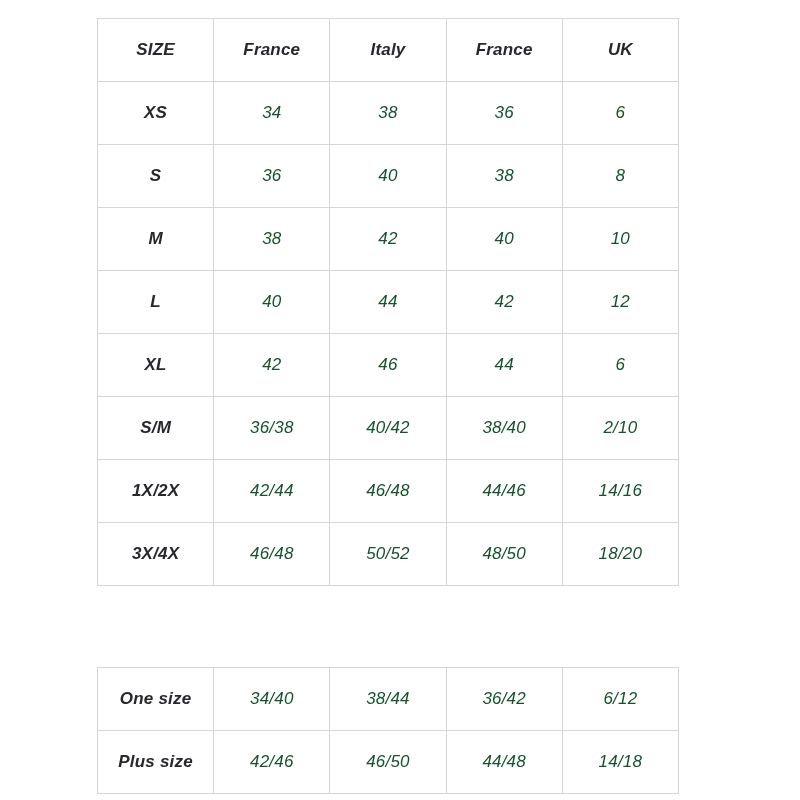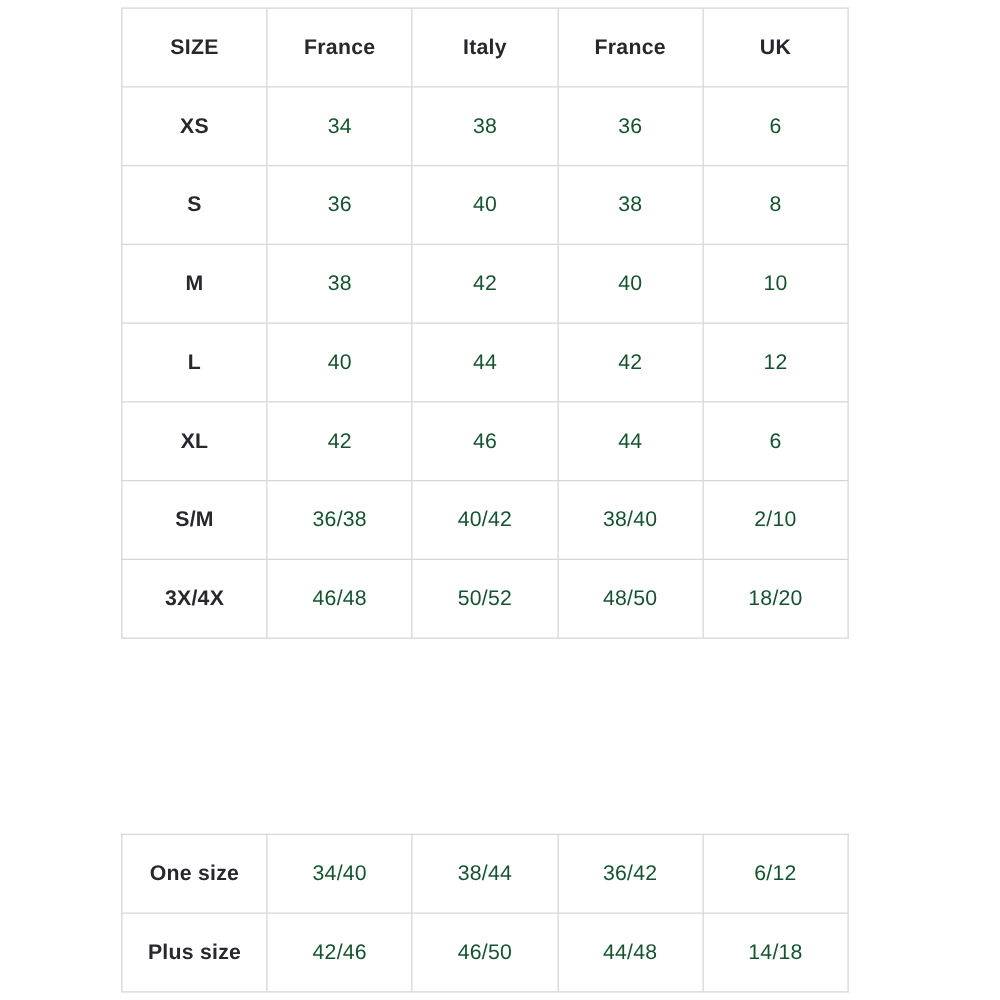--- a/index.html
+++ b/index.html
@@ -14,22 +14,22 @@
     background: #ffffff;
     font-family: "Liberation Sans", sans-serif;
   }
   table {
     position: absolute;
     left: 97px;
     width: 582px;
     border-collapse: collapse;
     table-layout: fixed;
   }
-  table.main-table { top: 6px; }
-  table.special-table { top: 667px; }
+  table.main-table { top: 18px; font-style: italic; }
+  table.special-table { top: 667px; font-style: italic; }
   th, td {
     border: 1px solid #d6d6d6;
     background: #ffffff;
     text-align: center;
     vertical-align: middle;
     height: 62px;
     font-size: 17px;
     color: #14532d;
     letter-spacing: 0.2px;
     padding: 0;
@@ -101,20 +101,27 @@
           <td class="value-cell">6</td>
         </tr>
         <tr>
           <td class="size-cell">S/M</td>
           <td class="value-cell">36/38</td>
           <td class="value-cell">40/42</td>
           <td class="value-cell">38/40</td>
           <td class="value-cell">2/10</td>
         </tr>
         <tr>
+          <td class="size-cell">1X/2X</td>
+          <td class="value-cell">42/44</td>
+          <td class="value-cell">46/48</td>
+          <td class="value-cell">44/46</td>
+          <td class="value-cell">14/16</td>
+        </tr>
+        <tr>
           <td class="size-cell">3X/4X</td>
           <td class="value-cell">46/48</td>
           <td class="value-cell">50/52</td>
           <td class="value-cell">48/50</td>
           <td class="value-cell">18/20</td>
         </tr>
       </tbody>
   </table>
 
   <table class="special-table">

